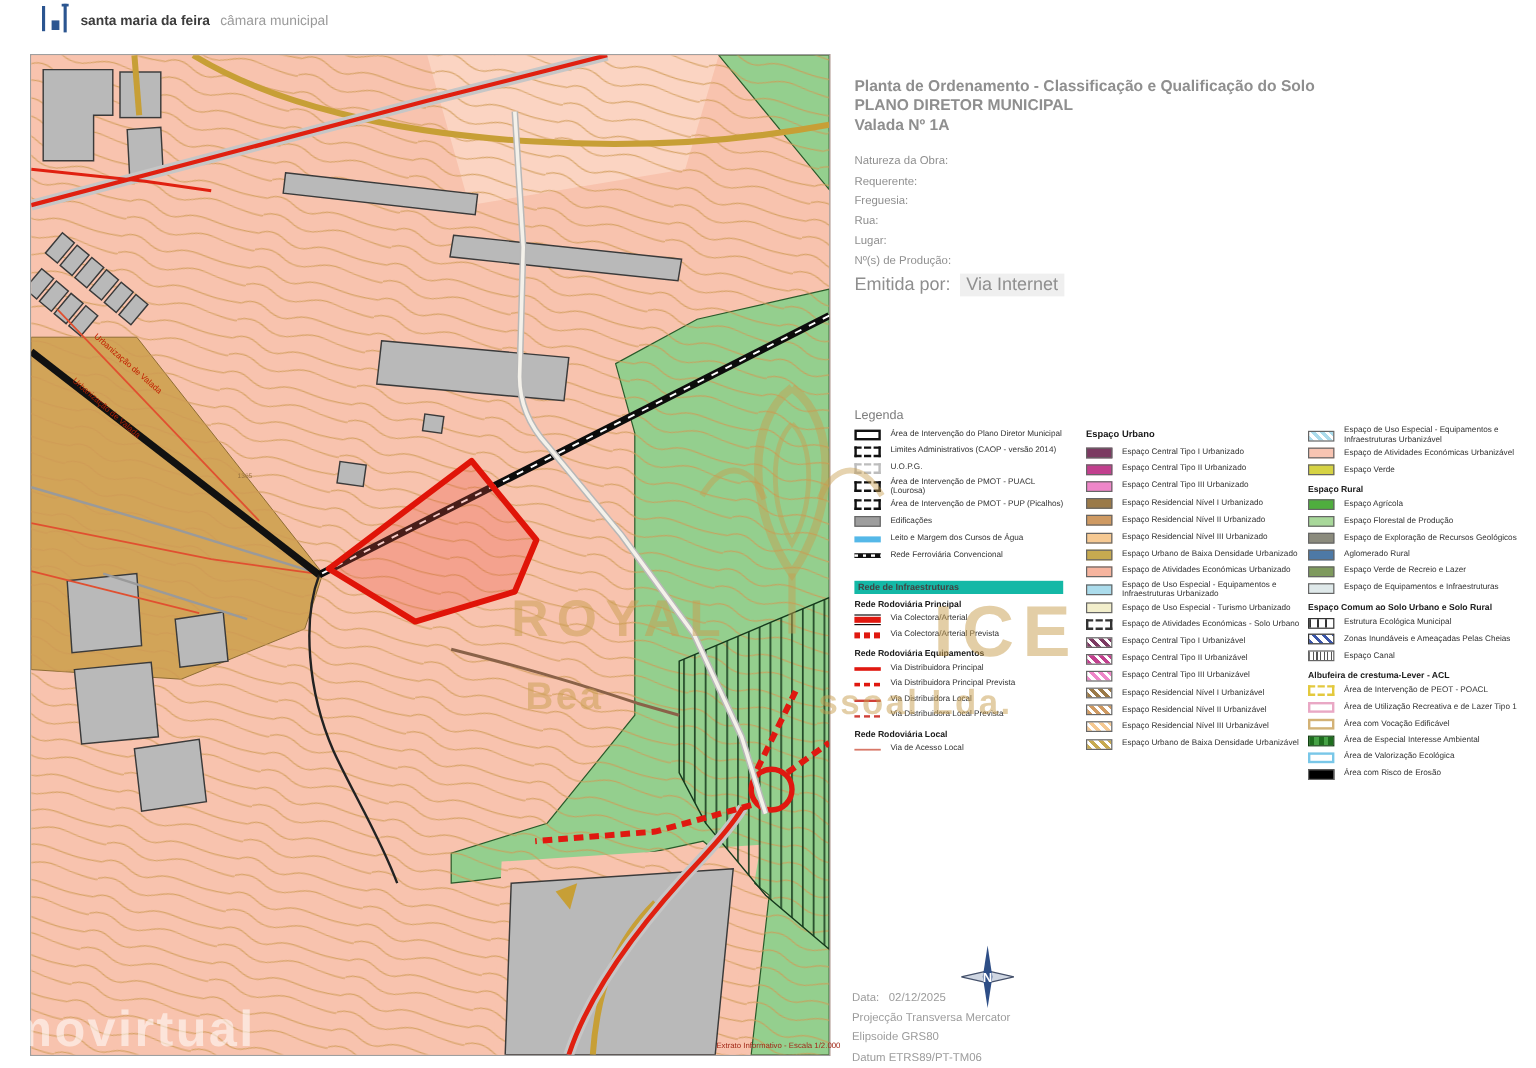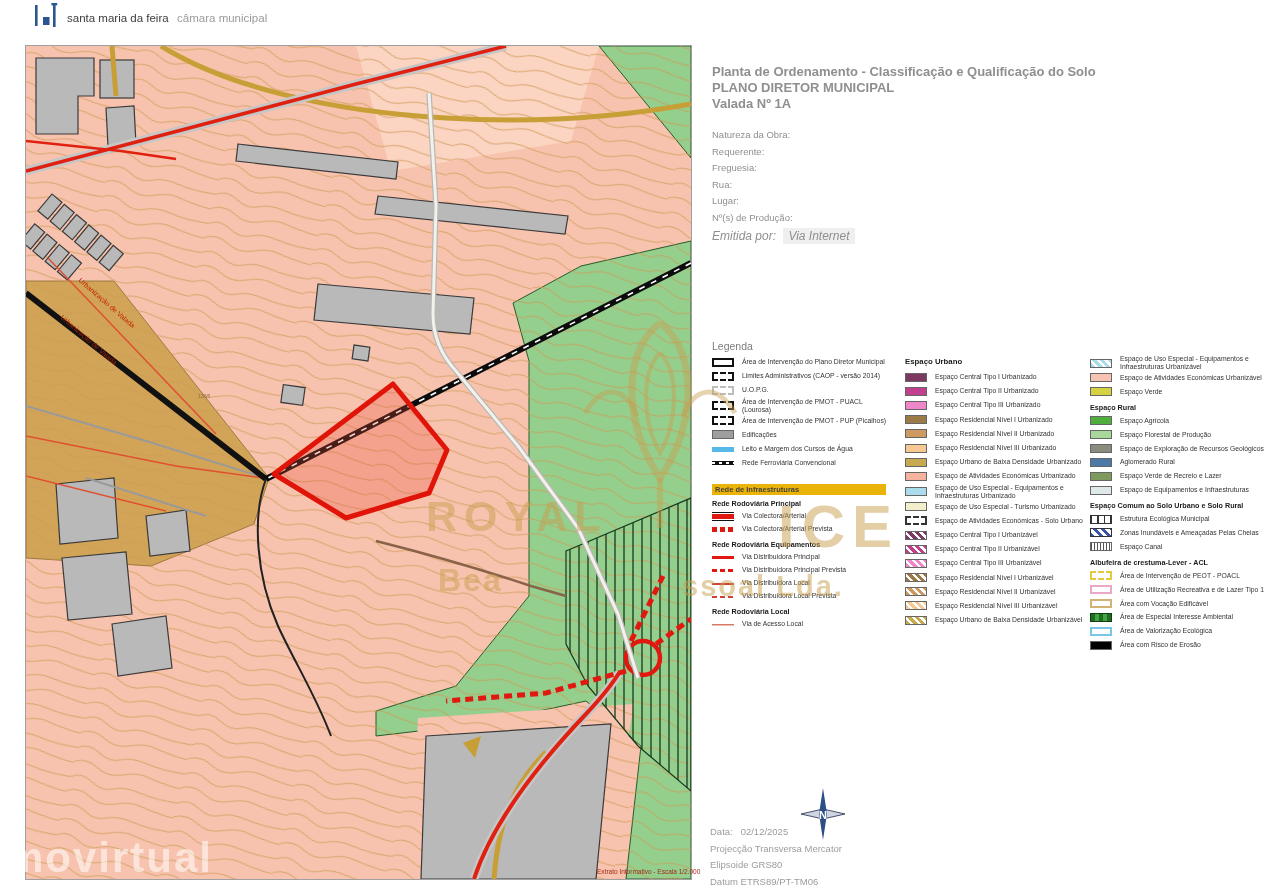--- a/index.html
+++ b/index.html
@@ -2,51 +2,51 @@
 <html><head>
 <meta charset="utf-8">
 <style>
   html,body{margin:0;padding:0;}
   body{width:1280px;height:890px;position:relative;background:#fff;overflow:hidden;
        font-family:"Liberation Sans",sans-serif;}
   .abs{position:absolute;}
 
   
   #brand{left:34px;top:3px;display:flex;align-items:center;gap:7px;}
-  #brand .bname{font-size:11.5px;color:#3c3c3c;font-weight:normal;}
+  #brand .bname{font-size:11.5px;color:#3c3c3c;font-weight:bold;}
   #brand .bsub{font-size:11.5px;color:#9a9a9a;font-weight:normal;margin-left:4px;}
 
   
   #mapwrap{left:25px;top:45px;width:665px;height:833px;border:1px solid #9f9f9f;background:#f8c3ae;}
   #mapwrap svg{display:block;}
   svg text{font-family:"Liberation Sans",sans-serif;}
 
   
   #titleblock{left:712px;top:64px;width:560px;color:#8f8f8f;font-weight:bold;font-size:13px;line-height:16px;}
   #formblock{left:712px;top:129px;color:#8f8f8f;font-size:9.5px;}
   #formblock .frow{height:16.5px;}
-  #emitida{left:712px;top:229px;color:#8f8f8f;font-size:12px;font-style:italic;}
+  #emitida{left:712px;top:229px;color:#8f8f8f;font-size:15px;}
   #emitida .chip{background:#efefef;padding:1px 5px;color:#8f8f8f;margin-left:4px;}
 
   #legtitle{left:712px;top:340px;font-size:10.5px;color:#7d7d7d;}
 
   .legcol{position:absolute;}
   #col1{left:712px;top:355px;width:180px;}
   #infra{left:712px;top:484px;width:180px;}
   #col2{left:905px;top:355px;width:187px;}
   #col3{left:1090px;top:355px;width:192px;}
 
   .lg-row{display:flex;align-items:center;gap:8px;min-height:14.2px;}
   #infra .lg-row{min-height:13px;}
   #col3 .lg-row{min-height:13.9px;}
   .sw{width:22px;height:9px;flex:0 0 auto;box-sizing:border-box;}
   .lbl{font-size:6.8px;color:#333;line-height:1.18;}
   .lg-title{font-size:7.8px;font-weight:bold;color:#1a1a1a;margin:2px 0 4px 0;}
   .lg-header{font-size:7.2px;font-weight:bold;color:#1a1a1a;margin:4px 0 2px 0;}
-  #infra .lg-sect{font-size:7.5px;font-weight:bold;color:#424242;background:#eab308;
+  #infra .lg-sect{font-size:7.5px;font-weight:bold;color:#424242;background:#14b8a6;
                   padding:1px 3px;margin-bottom:3px;width:168px;}
 
   #footerblock{left:710px;top:824px;color:#9c9c9c;font-size:9.5px;line-height:16.5px;}
   #compass{left:801px;top:788px;}
 
   
   .goldtxt{color:rgba(199,158,78,0.5);font-weight:bold;pointer-events:none;z-index:30;white-space:nowrap;}
   #wm-royal{left:426px;top:492px;font-size:43px;letter-spacing:7px;}
   #wm-ice{left:778px;top:492px;font-size:60px;letter-spacing:7px;}
   #wm-bea{left:438px;top:562px;font-size:32px;letter-spacing:2px;}

